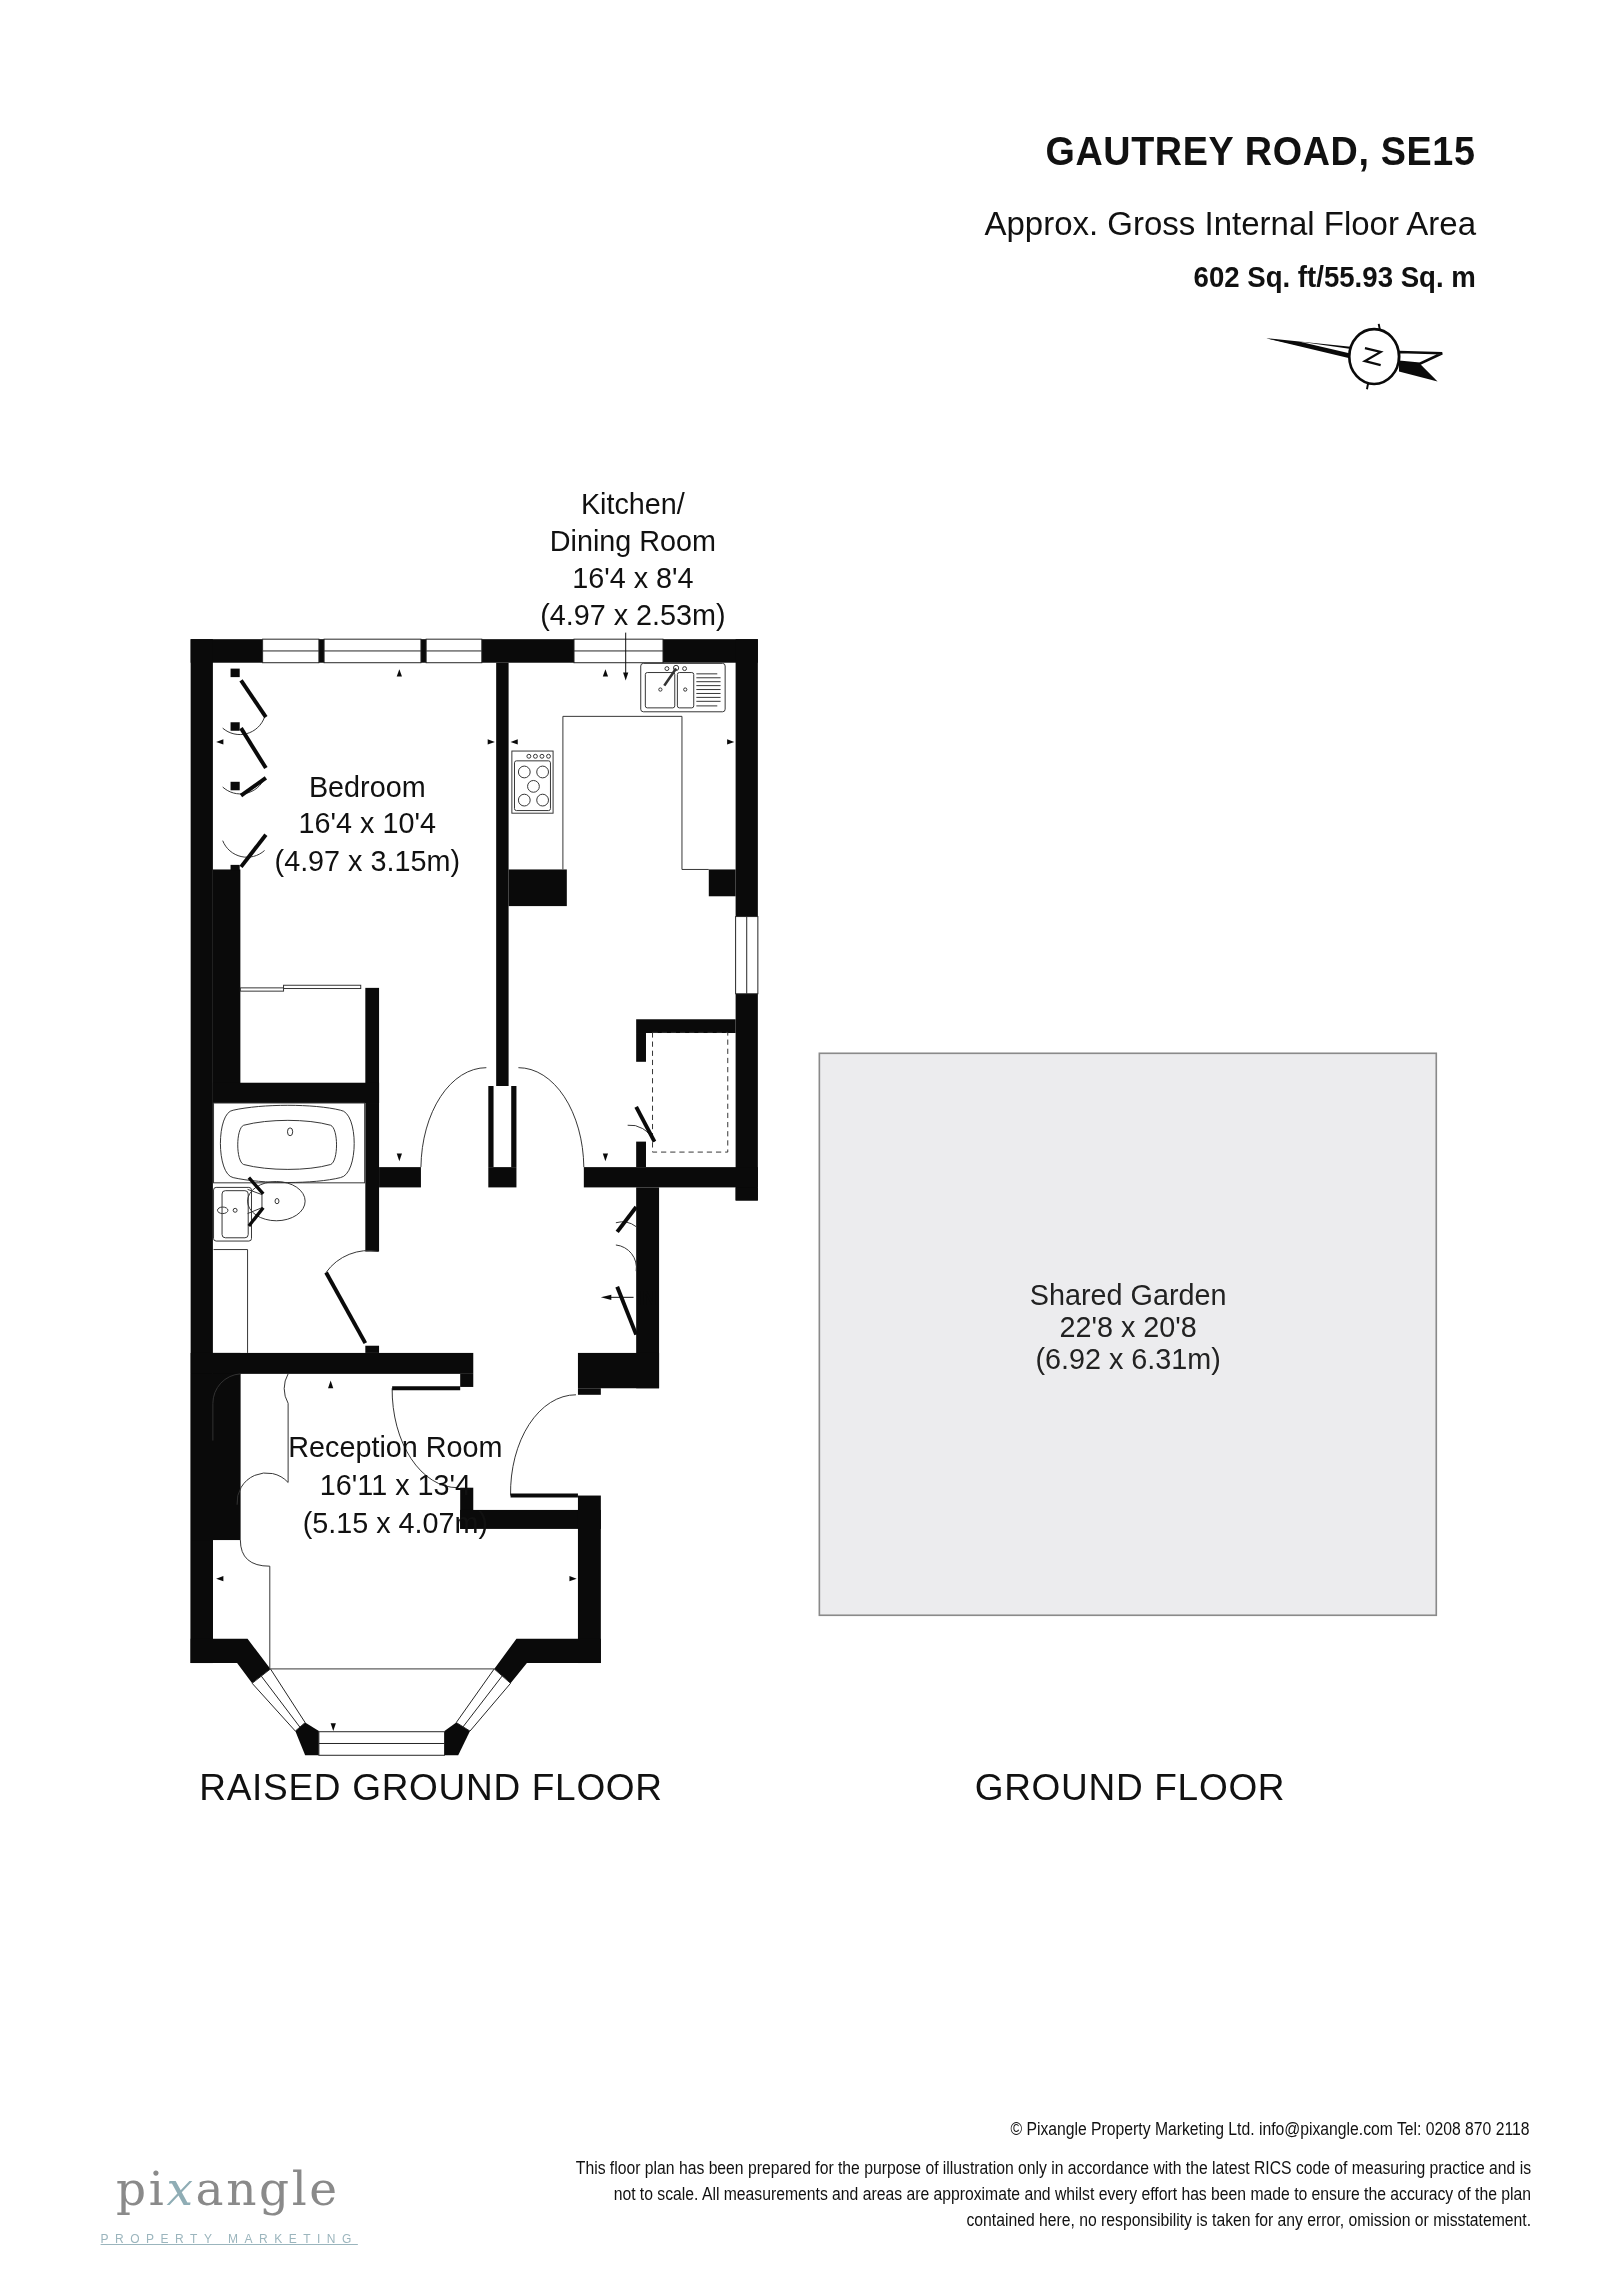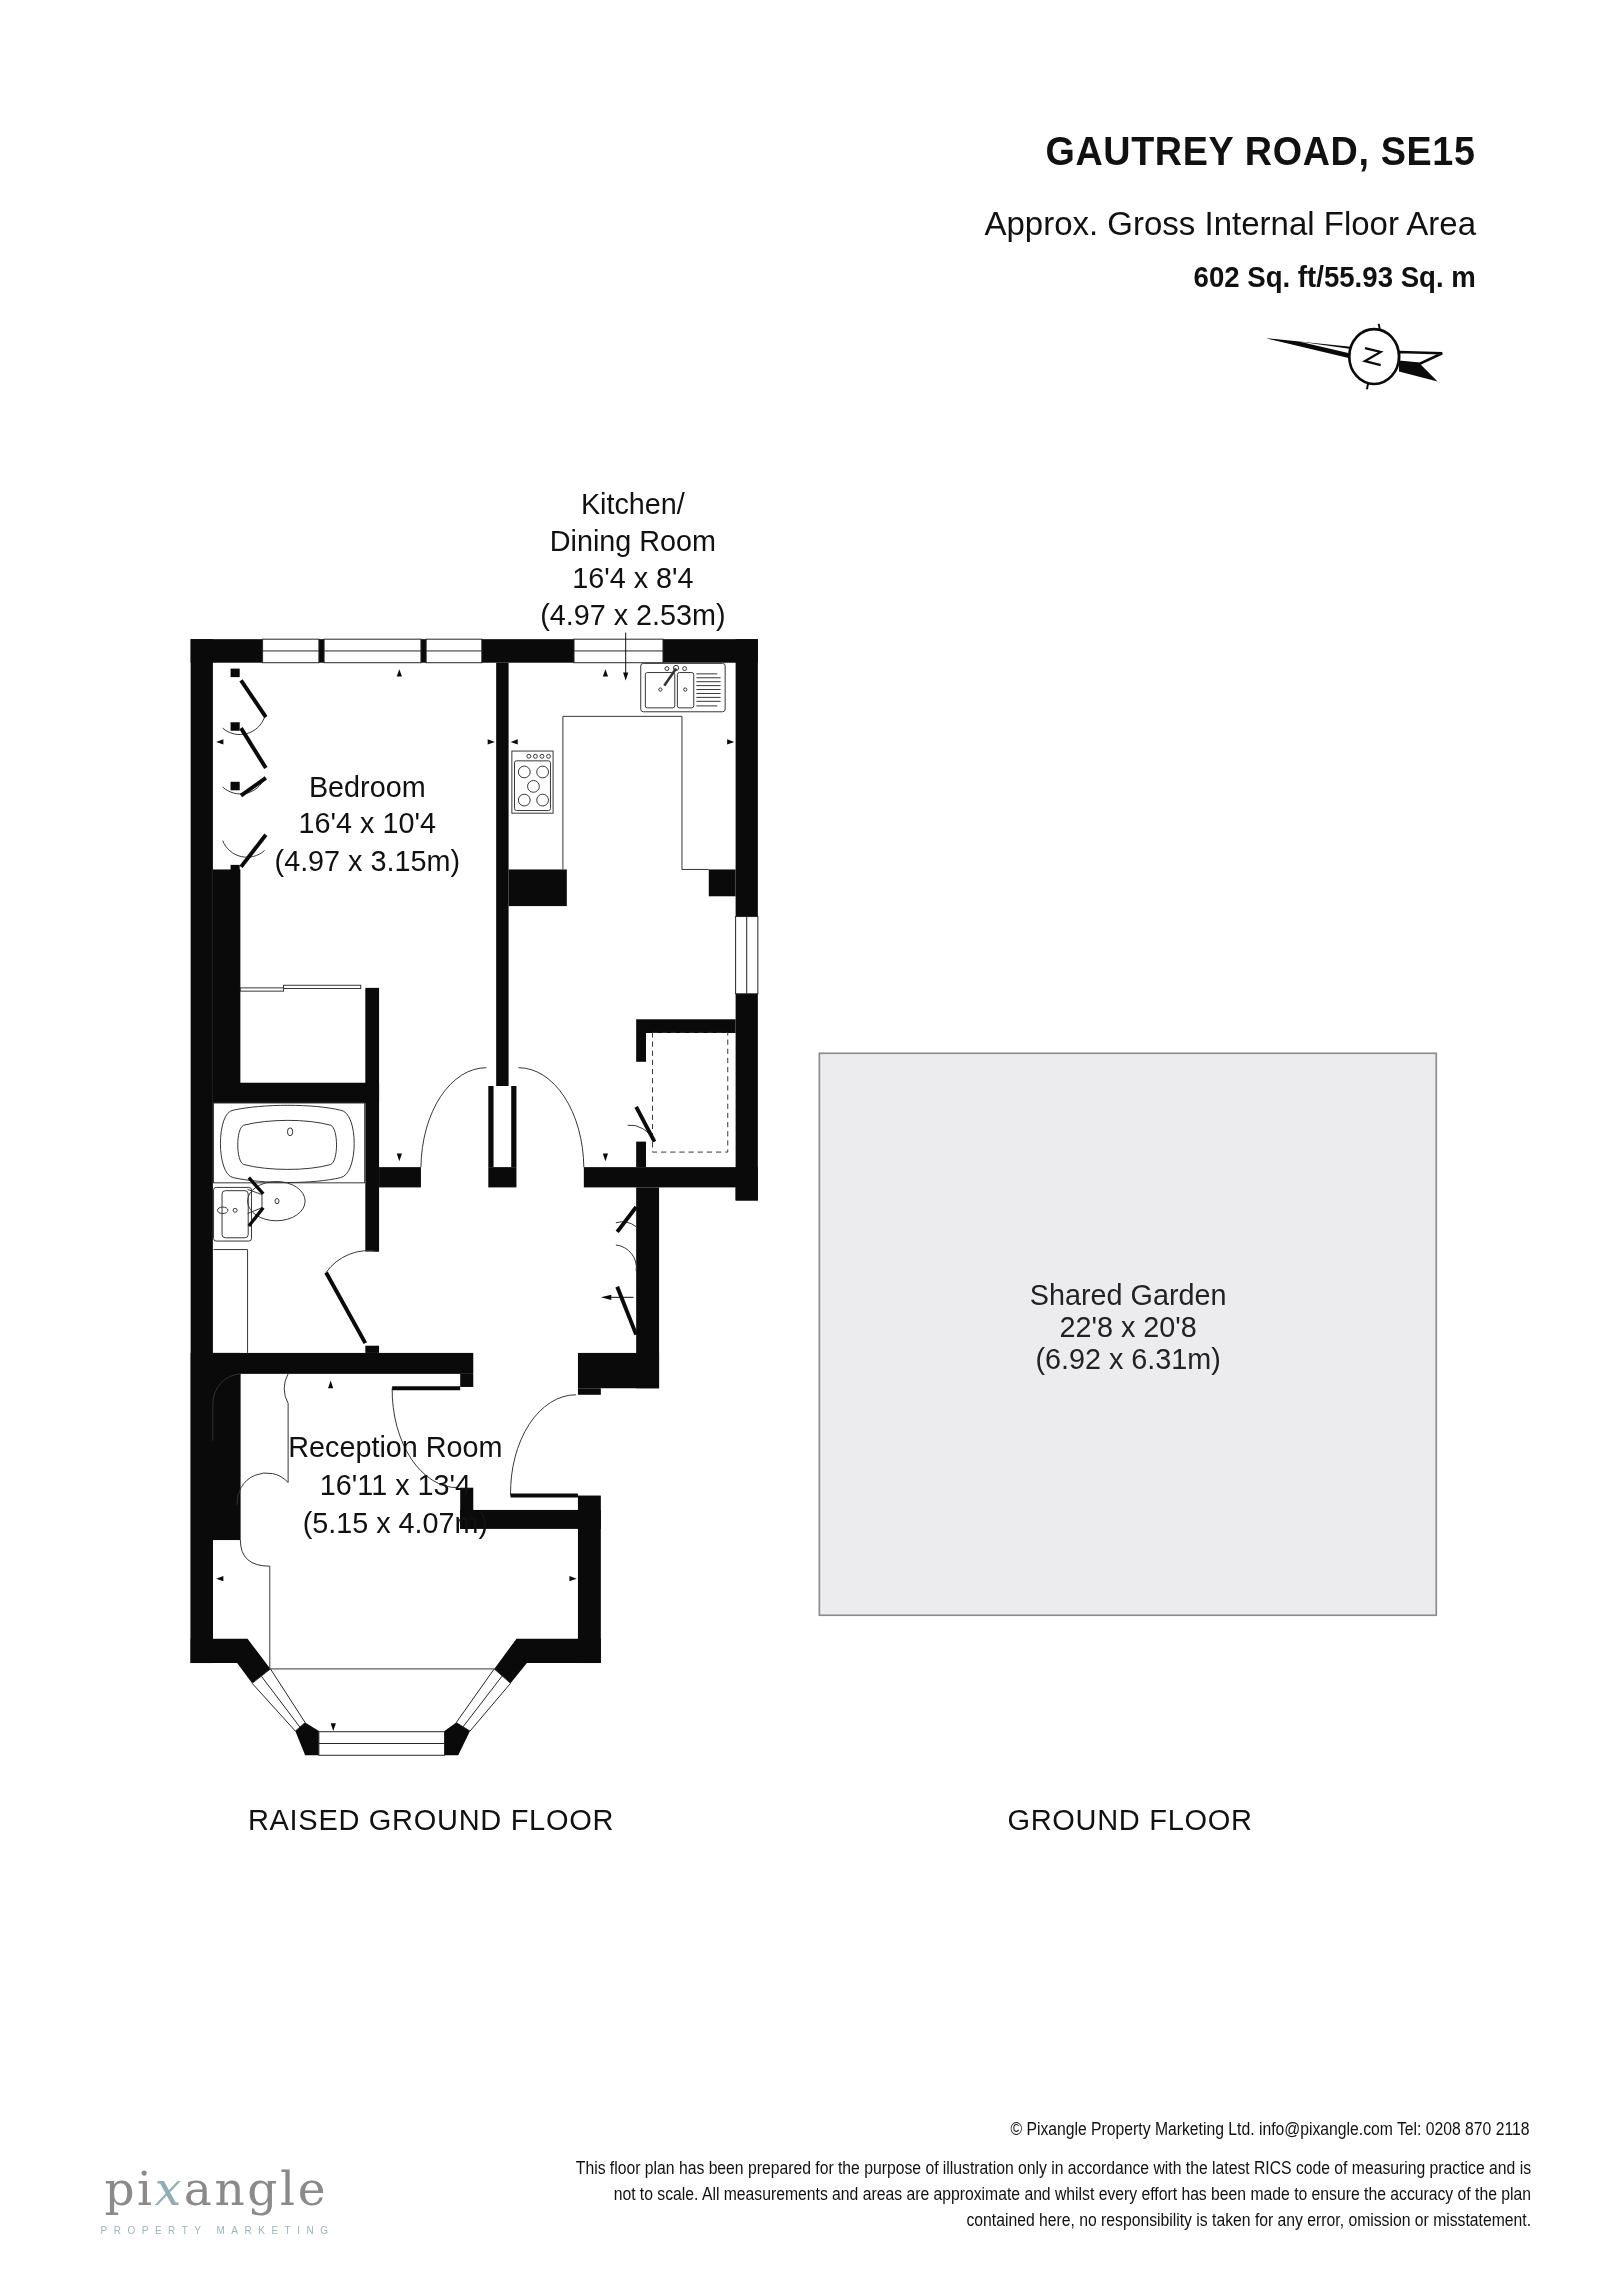--- a/index.html
+++ b/index.html
@@ -7,30 +7,30 @@
          font-family:"Liberation Sans", sans-serif; color:#111; }
   .abs { position:absolute; }
   .hdr-title { right:147px; top:128px; font-weight:bold; font-size:41px; letter-spacing:0.7px;
                transform-origin:right center; transform:scaleX(0.92); white-space:nowrap; }
   .hdr-sub { right:147px; top:205px; font-size:33px; white-space:nowrap; }
   .hdr-area { right:147px; top:260px; font-weight:bold; font-size:30px; white-space:nowrap;
               transform-origin:right center; transform:scaleX(0.92); }
   svg.plan { position:absolute; left:0; top:0; }
   .room-label { font-size:44px; text-anchor:middle; fill:#111; font-family:"Liberation Sans", sans-serif; }
   .garden-label { font-size:44px; text-anchor:middle; fill:#222; font-family:"Liberation Sans", sans-serif; }
-  .floor-label { position:absolute; font-size:29px; letter-spacing:0.7px; white-space:nowrap; transform:translateX(-50%);margin-top:37px; }
+  .floor-label { position:absolute; font-size:37px; letter-spacing:0.7px; white-space:nowrap; transform:translateX(-50%); }
   .footer-copy { position:absolute; right:93px; top:2118px; font-size:18.3px; white-space:nowrap;
                  transform-origin:right center; transform:scaleX(0.86); }
   .footer-disc { position:absolute; right:92px; top:2155px; width:1191px; text-align:right;
                  font-size:18.3px; line-height:26px; transform-origin:right top; transform:scaleX(0.86); }
   .footer-disc div { white-space:nowrap; }
   .logo { position:absolute; left:98px; top:2165px; }
   .logo-word { font-family:"DejaVu Serif", serif; font-size:47px; color:#8a8a8a; letter-spacing:2.6px; line-height:47px;text-align:center; }
   .logo-x { color:#8fadb5; font-style:italic; }
-  .logo-sub { font-size:10px; letter-spacing:6.5px; color:#9bb5bd; margin-top:13px; padding-left:2.6px; }
+  .logo-sub { font-size:12px; letter-spacing:6.5px; color:#9bb5bd; margin-top:20px; padding-left:2.6px;text-decoration:underline; }
 </style>
 </head>
 <body>
 
 <div class="abs hdr-title">GAUTREY ROAD, SE15</div>
 <div class="abs hdr-sub">Approx. Gross Internal Floor Area</div>
 <div class="abs hdr-area">602 Sq. ft/55.93 Sq. m</div>
 
 <svg class="plan" width="1623" height="2295" viewBox="0 0 2480 3508">
 

